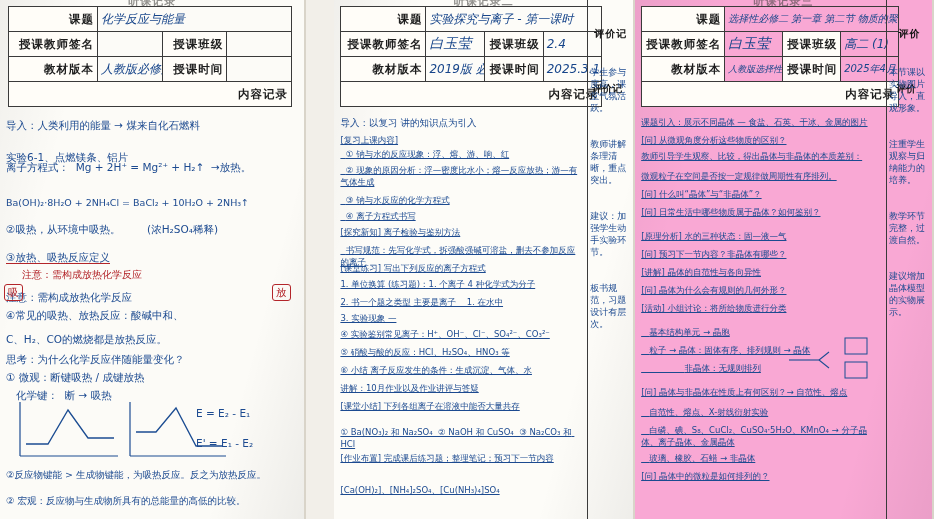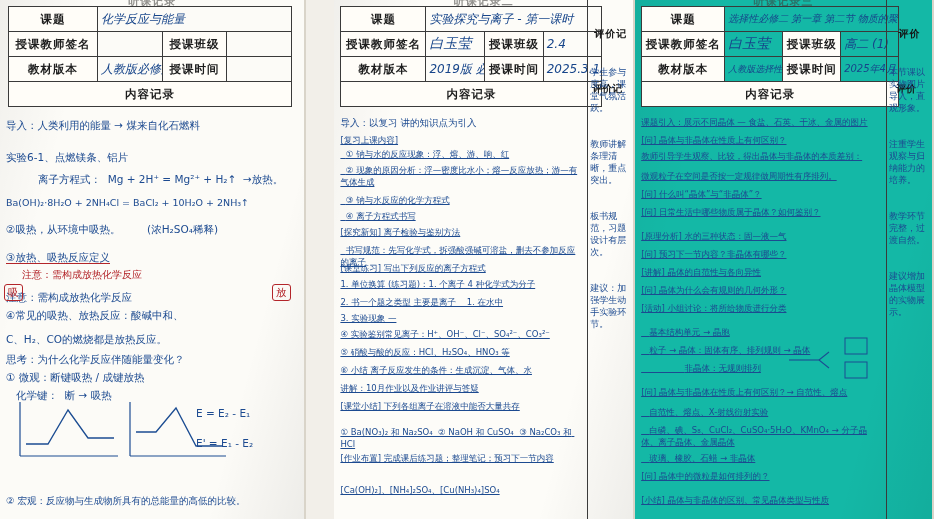--- a/index.html
+++ b/index.html
@@ -26,21 +26,21 @@
   .sheet {
     position: relative;
     background: #fbf9f4;
     height: 519px;
     overflow: hidden;
     box-sizing: border-box;
     border-right: 2px solid #d9d4c9;
   }
   .sheet-1 { width: 324px; background: #fcfbf7; }
   .sheet-2 { width: 318px; background: #fdfcf8; margin-left: 28px; }
-  .sheet-3 { width: 316px; background: #14b8a6; }
+  .sheet-3 { width: 316px; background: #f9a8d4; }
 
   
   .paper-shade {
     position: absolute;
     inset: 0;
     background: linear-gradient(105deg, rgba(0,0,0,0.05) 0%, rgba(255,255,255,0) 22%, rgba(255,255,255,0) 78%, rgba(0,0,0,0.06) 100%);
     pointer-events: none;
   }
 
   .sheet-inner {
@@ -72,21 +72,21 @@
   }
   table.form td {
     border: 1px solid #3a3a3a;
     height: 22px;
     padding: 1px 3px;
     vertical-align: middle;
     overflow: hidden;
     white-space: nowrap;
   }
   td.lbl {
-    text-align: center;
+    text-align: right;
     font-weight: bold;
     color: #1d1d1d;
     background: #fffdf8;
     font-size: 11.5px;
     letter-spacing: 1px;
   }
   td.val {
     color: #1b4c86;
     font-size: 12px;
     padding-left: 5px;
@@ -198,21 +198,21 @@
           <td class="val hand"></td>
         </tr>
         <tr>
           <td class="lbl row-wide-label" colspan="4">内容记录</td>
         </tr>
       </tbody>
         </table>
 
       <div class="hand-body" style="top:118px;"><span>导入：人类利用的能量 → 煤来自化石燃料</span></div>
       <div class="hand-body" style="top:150px;"><span>实验6-1、点燃镁条、铝片</span></div>
-      <div class="hand-body" style="top:172px;margin-left:32px;"><span>离子方程式：  Mg + 2H⁺ = Mg²⁺ + H₂↑  →放热。</span></div>
+      <div class="hand-body" style="top:160px;"><span>离子方程式：  Mg + 2H⁺ = Mg²⁺ + H₂↑  →放热。</span></div>
       <div class="hand-body small" style="top:196px;"><span>Ba(OH)₂·8H₂O + 2NH₄Cl = BaCl₂ + 10H₂O + 2NH₃↑</span></div>
       <div class="hand-body" style="top:222px;"><span>②吸热，从环境中吸热。        (浓H₂SO₄稀释)</span></div>
       <div class="hand-body" style="top:250px;"><span class="underline-red">③放热、吸热反应定义</span></div>
       <div class="hand-body red-note" style="top:268px; left:22px;"><span>注意：需构成放热化学反应</span></div>
       <div class="hand-body" style="top:290px;"><span>注意：需构成放热化学反应</span></div>
       <div class="hand-body" style="top:308px;"><span>④常见的吸热、放热反应：酸碱中和、</span></div>
       <div class="hand-body" style="top:284px; left:4px;"><span class="red-box">吸</span></div>
       <div class="hand-body" style="top:284px; left:272px;"><span class="red-box">放</span></div>
       <div class="hand-body" style="top:352px;"><span>思考：为什么化学反应伴随能量变化？</span></div>
       <div class="hand-body" style="top:332px;"><span>C、H₂、CO的燃烧都是放热反应。</span></div>
@@ -223,20 +223,21 @@
         <path d="M2 58 L2 4" stroke="#1b4c92" stroke-width="1.2" fill="none"></path>
         <path d="M2 58 L100 58" stroke="#1b4c92" stroke-width="1.2" fill="none"></path>
         <path d="M8 46 L30 46 L50 12 L70 40 L96 40" stroke="#1b4c92" stroke-width="1.3" fill="none"></path>
         <path d="M112 58 L112 4" stroke="#1b4c92" stroke-width="1.2" fill="none"></path>
         <path d="M112 58 L208 58" stroke="#1b4c92" stroke-width="1.2" fill="none"></path>
         <path d="M118 34 L138 34 L158 10 L178 48 L204 48" stroke="#1b4c92" stroke-width="1.3" fill="none"></path>
       </svg>
 
       <div class="hand-body" style="top:406px; left:196px;"><span>E = E₂ - E₁</span></div>
       <div class="hand-body" style="top:436px; left:196px;"><span>E' = E₁ - E₂</span></div>
+      <div class="hand-body small" style="top:468px;"><span>②反应物键能 &gt; 生成物键能，为吸热反应。反之为放热反应。</span></div>
       <div class="hand-body small" style="top:494px;"><span>② 宏观：反应物与生成物所具有的总能量的高低的比较。</span></div>
     </div>
   </div>
 
   <div class="sheet sheet-2">
     <div class="paper-shade"></div>
     <div class="sheet-inner">
 
       <div class="doc-title">听课记录二</div>
 
@@ -284,22 +285,22 @@
       <div class="hand-body tiny" style="top:382px; right:54px;"><span>讲解：10月作业以及作业讲评与答疑</span></div>
       <div class="hand-body tiny" style="top:400px; right:54px;"><span>[课堂小结] 下列各组离子在溶液中能否大量共存</span></div>
       <div class="hand-body tiny" style="top:426px; right:54px;"><span>① Ba(NO₃)₂ 和 Na₂SO₄  ② NaOH 和 CuSO₄  ③ Na₂CO₃ 和 HCl</span></div>
       <div class="hand-body tiny" style="top:452px; right:54px;"><span>[作业布置] 完成课后练习题；整理笔记；预习下一节内容</span></div>
       <div class="hand-body tiny" style="top:484px; right:54px;"><span>[Ca(OH)₂]、[NH₄]₂SO₄、[Cu(NH₃)₄]SO₄</span></div>
 
       <div class="side-col">
         <div class="side-hd">评价记</div>
         <div>学生参与度高，课堂气氛活跃。</div>
         <div>教师讲解条理清晰，重点突出。</div>
+        <div>建议：加强学生动手实验环节。</div>
         <div>板书规范，习题设计有层次。</div>
-        <div>建议：加强学生动手实验环节。</div>
       </div>
     </div>
   </div>
 
   <div class="sheet sheet-3">
     <div class="paper-shade"></div>
     <div class="sheet-inner">
 
       <div class="doc-title">听课记录三</div>
 
@@ -323,39 +324,38 @@
         </tr>
         <tr>
           <td class="lbl row-wide-label" colspan="4">内容记录</td>
         </tr>
       </tbody>
         </table>
 
       <div class="lbl" style="position:absolute; top:82px; right:4px; width:44px; text-align:center; font-size:10px; font-weight:bold; color:#151515;">评价</div>
 
       <div class="hand-body tiny" style="top:116px; right:54px;"><span>课题引入：展示不同晶体 — 食盐、石英、干冰、金属的图片</span></div>
-      <div class="hand-body tiny" style="top:134px; right:54px;"><span>[问] 晶体与非晶体在性质上有何区别？</span></div>
+      <div class="hand-body tiny" style="top:134px; right:54px;"><span>[问] 从微观角度分析这些物质的区别？</span></div>
       <div class="hand-body tiny" style="top:150px; right:54px;"><span>教师引导学生观察、比较，得出晶体与非晶体的本质差别：</span></div>
       <div class="hand-body tiny" style="top:170px; right:54px;"><span>微观粒子在空间是否按一定规律做周期性有序排列。</span></div>
       <div class="hand-body tiny" style="top:188px; right:54px;"><span>[问] 什么叫“晶体”与“非晶体”？</span></div>
       <div class="hand-body tiny" style="top:206px; right:54px;"><span>[问] 日常生活中哪些物质属于晶体？如何鉴别？</span></div>
       <div class="hand-body tiny" style="top:230px; right:54px;"><span>[原理分析] 水的三种状态：固—液—气</span></div>
       <div class="hand-body tiny" style="top:248px; right:54px;"><span>[问] 预习下一节内容？非晶体有哪些？</span></div>
       <div class="hand-body tiny" style="top:266px; right:54px;"><span>[讲解] 晶体的自范性与各向异性</span></div>
       <div class="hand-body tiny" style="top:284px; right:54px;"><span>[问] 晶体为什么会有规则的几何外形？</span></div>
       <div class="hand-body tiny" style="top:302px; right:54px;"><span>[活动] 小组讨论：将所给物质进行分类</span></div>
       <div class="hand-body tiny" style="top:326px; right:54px;"><span>   基本结构单元 → 晶胞</span></div>
       <div class="hand-body tiny" style="top:344px; right:54px;"><span>   粒子 → 晶体：固体有序、排列规则 → 晶体</span></div>
       <div class="hand-body tiny" style="top:362px; right:54px;"><span>                非晶体：无规则排列</span></div>
       <div class="hand-body tiny" style="top:386px; right:54px;"><span>[问] 晶体与非晶体在性质上有何区别？→ 自范性、熔点</span></div>
       <div class="hand-body tiny" style="top:406px; right:54px;"><span>   自范性、熔点、X-射线衍射实验</span></div>
       <div class="hand-body tiny" style="top:424px; right:54px;"><span>   白磷、碘、S₈、CuCl₂、CuSO₄·5H₂O、KMnO₄ → 分子晶体、离子晶体、金属晶体</span></div>
       <div class="hand-body tiny" style="top:452px; right:54px;"><span>   玻璃、橡胶、石蜡 → 非晶体</span></div>
       <div class="hand-body tiny" style="top:470px; right:54px;"><span>[问] 晶体中的微粒是如何排列的？</span></div>
-      <div class="hand-body tiny" style="top:494px; right:54px;"><span>[小结] 晶体与非晶体的区别、常见晶体类型与性质</span></div>
 
       <svg class="sketch" style="left:150px; top:330px;" width="110" height="56" viewBox="0 0 110 56">
         <path d="M4 30 L34 30" stroke="#1b4c92" stroke-width="1.1" fill="none"></path>
         <path d="M34 30 L44 22" stroke="#1b4c92" stroke-width="1.1" fill="none"></path>
         <path d="M34 30 L44 38" stroke="#1b4c92" stroke-width="1.1" fill="none"></path>
         <rect x="60" y="8" width="22" height="16" stroke="#1b4c92" stroke-width="1" fill="none"></rect>
         <rect x="60" y="32" width="22" height="16" stroke="#1b4c92" stroke-width="1" fill="none"></rect>
       </svg>
 
       <div class="side-col">

